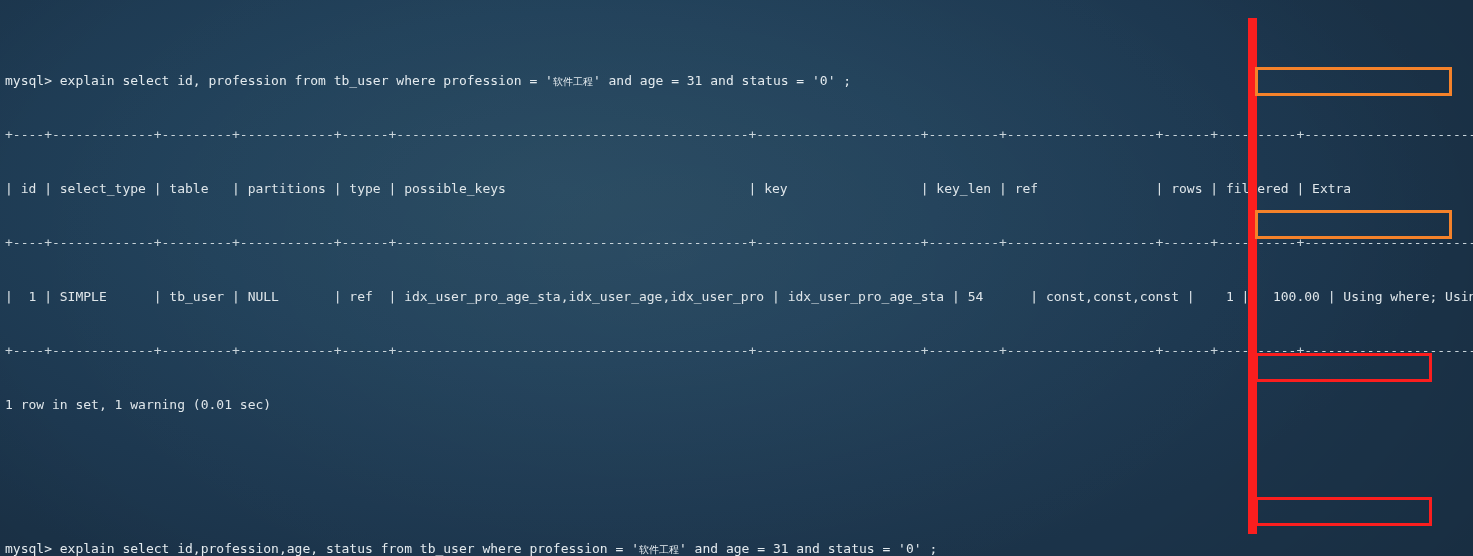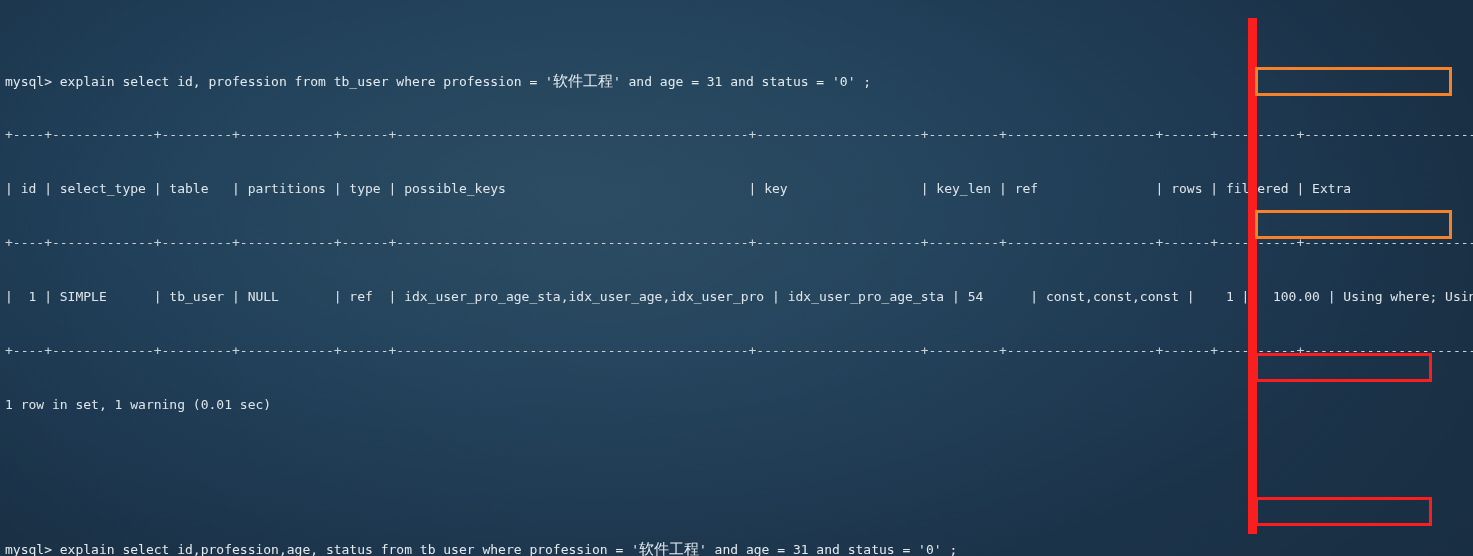--- a/index.html
+++ b/index.html
@@ -40,21 +40,21 @@
   }
   .line {
     height: 18px;
     white-space: pre;
   }
   .line.blank { height: 18px; }
   .rule { color: #c9d4da; }
   .prompt { color: #e4ebef; }
   .cjk {
     font-family: Liberation Sans, sans-serif;
-    font-size: 15px;
+    font-size: 10px;
   }
 
   
   .vbar {
     position: absolute;
     background: #fb1e1e;
     z-index: 5;
   }
   
   .hl {

